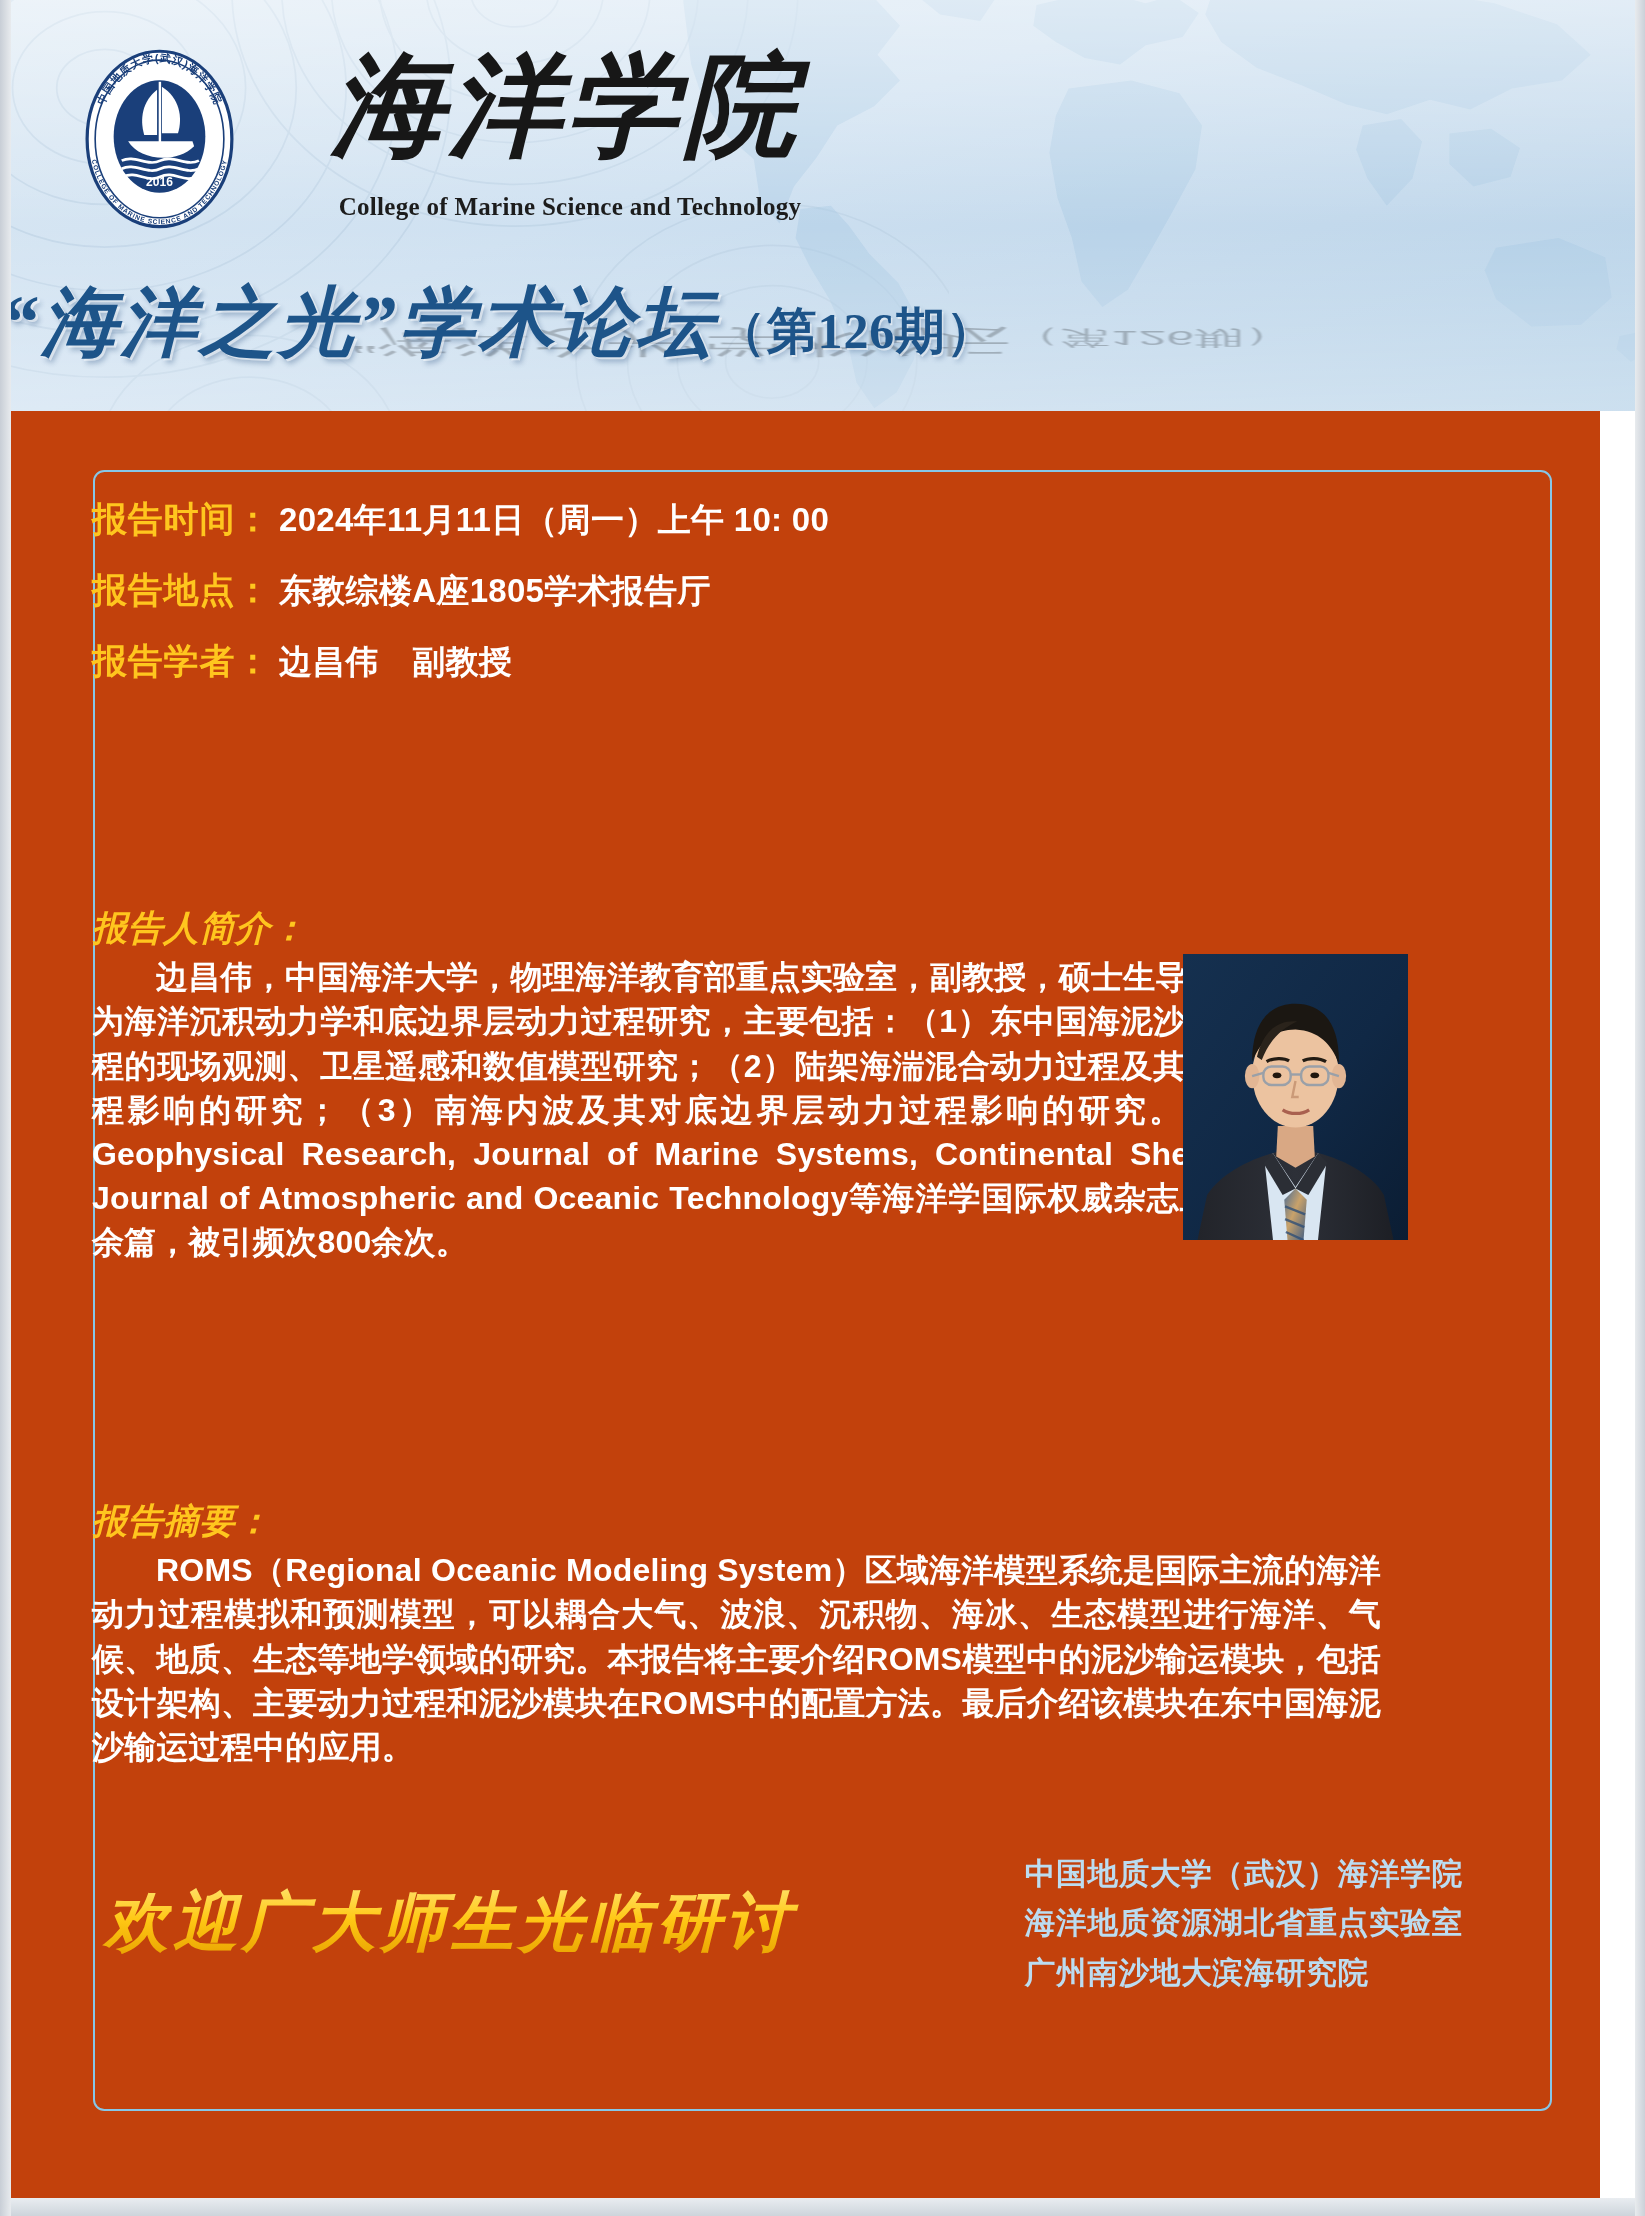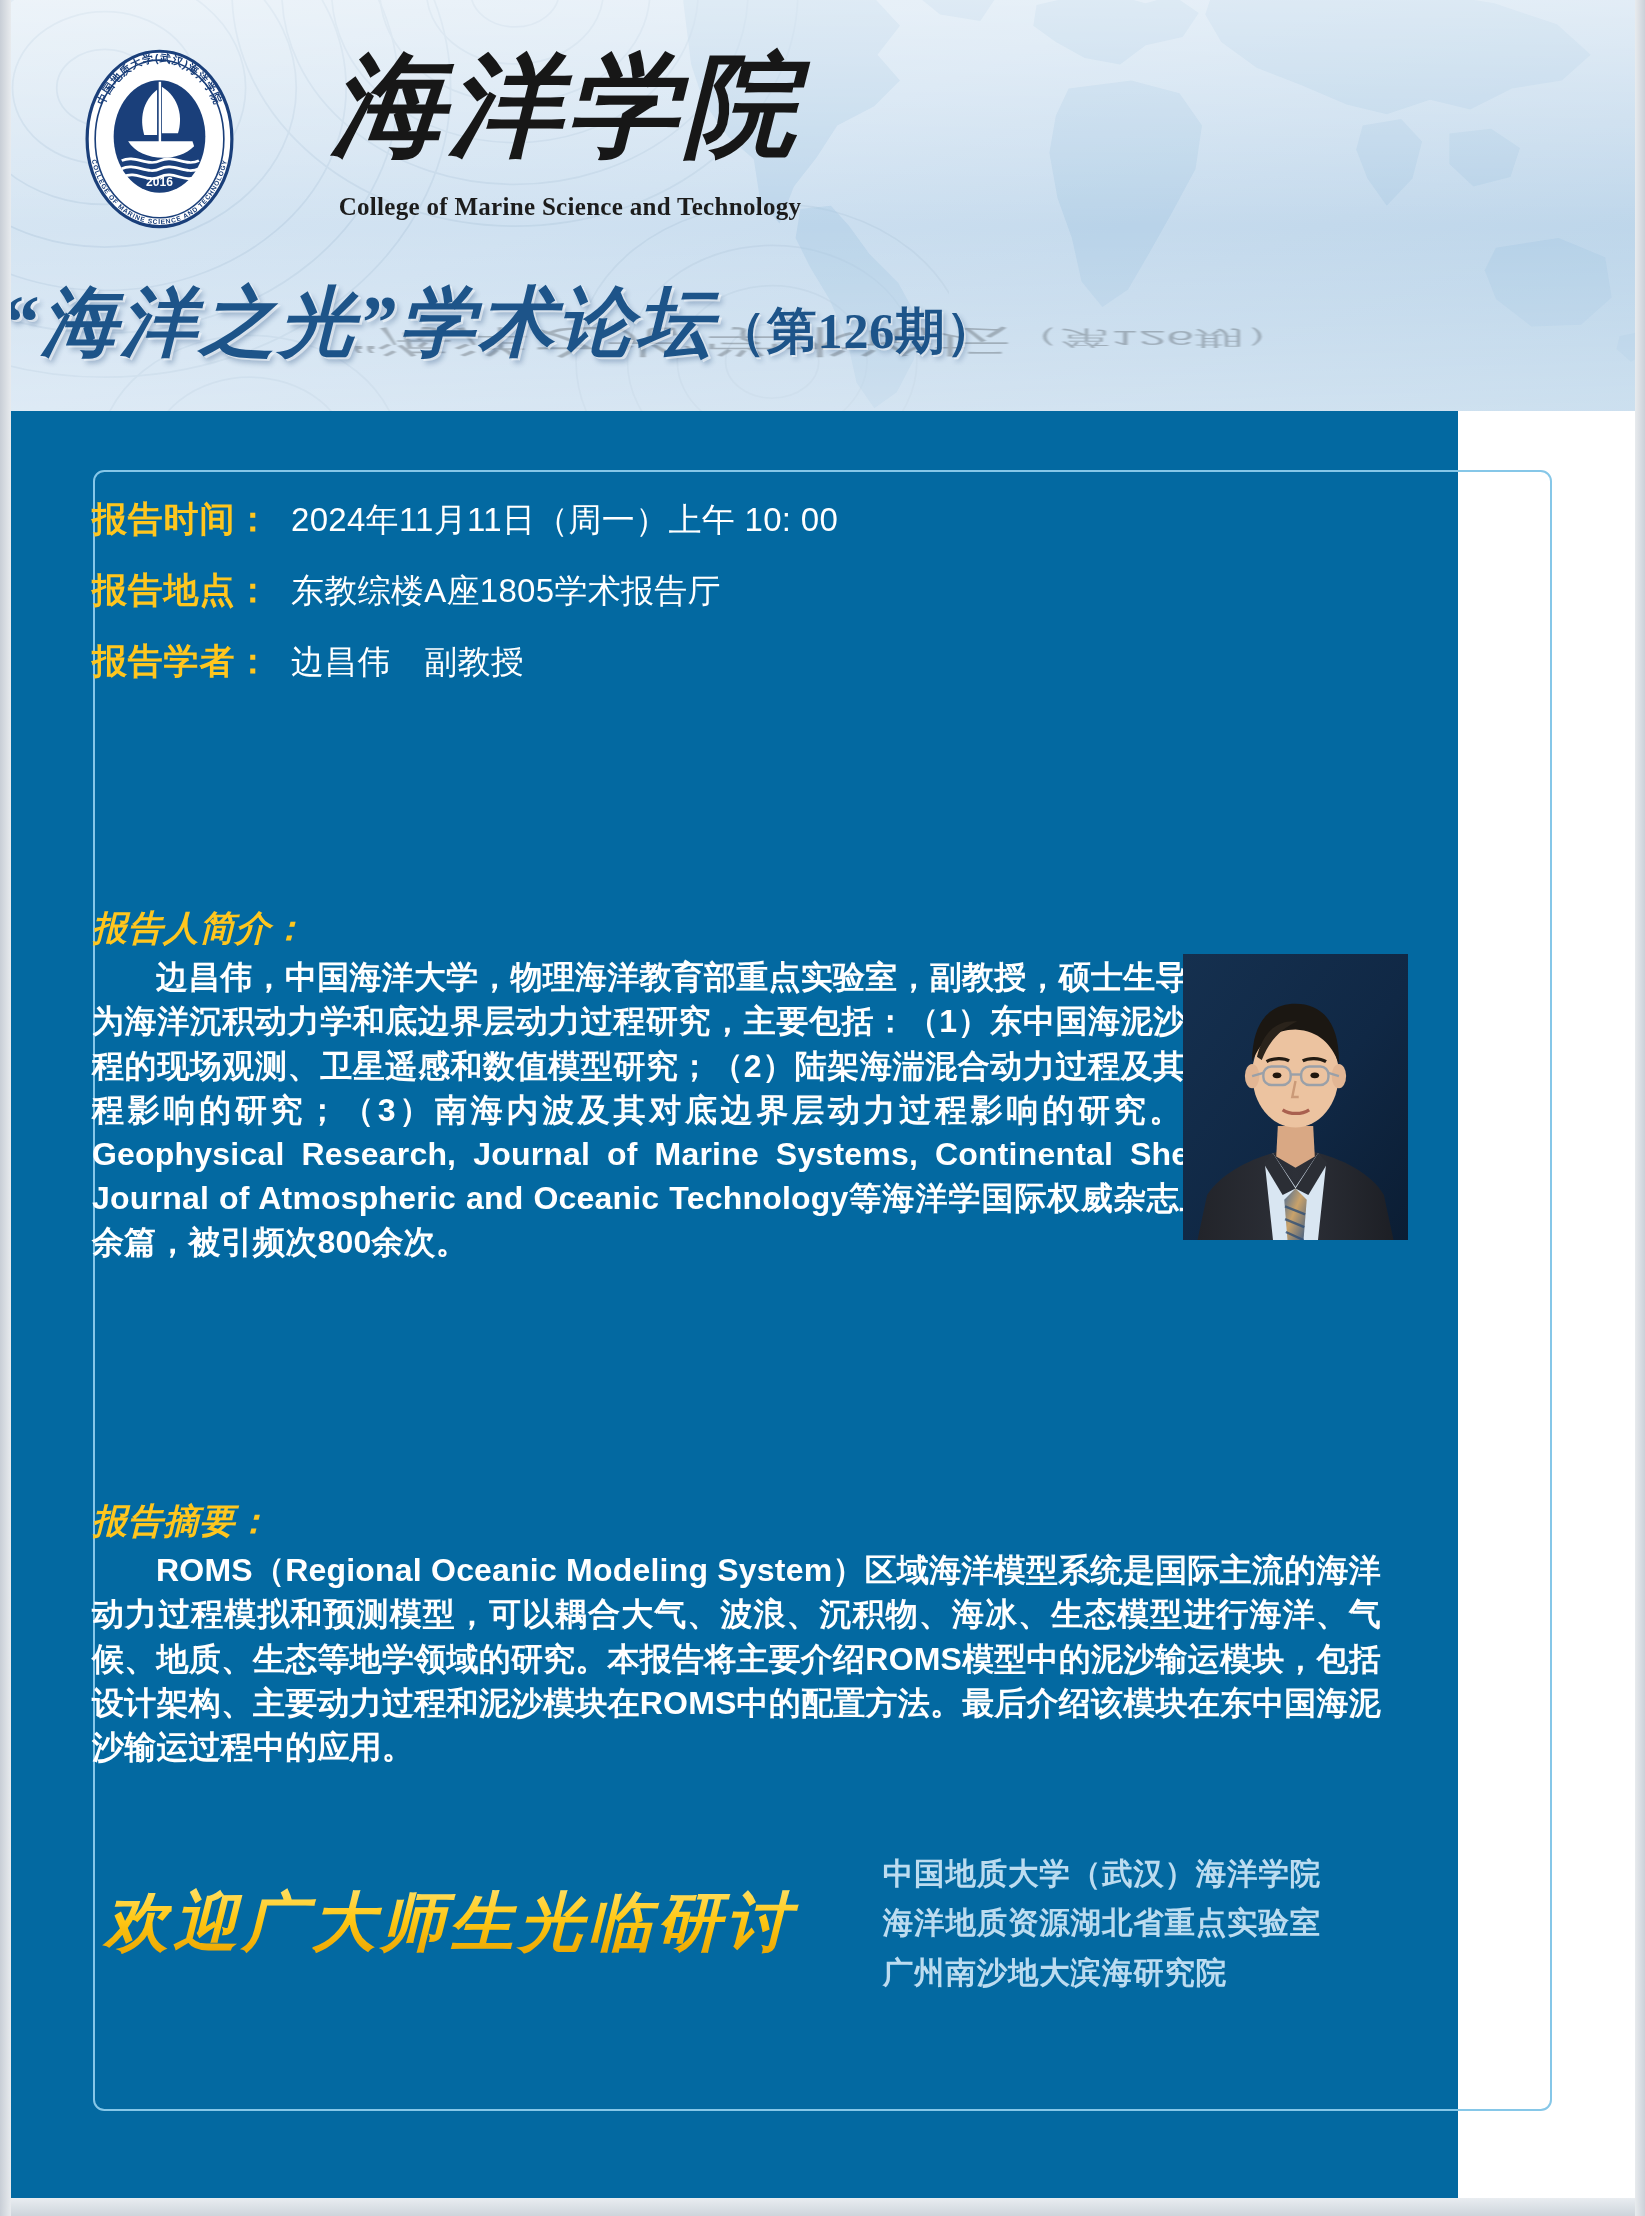--- a/index.html
+++ b/index.html
@@ -135,23 +135,23 @@
     filter: blur(1.1px);
     pointer-events: none;
   }
   .title-reflection .ft-main { font-size: 76px; }
   .title-reflection .ft-issue { font-size: 50px; }
 
   
   .body-area {
     position: absolute;
     left: 0; top: 411px;
-    width: 1458px;
+    width: 1600px;
     height: 1805px;
-    background: #0369a1;
+    background: #c2410c;
   }
   .card {
     position: absolute;
     left: 93px; top: 59px;
     width: 1459px;
     height: 1641px;
     border: 2.4px solid #86c7e8;
     border-radius: 11.3px;
   }
 
@@ -169,24 +169,24 @@
   }
   .info-label {
     font-size: 35px;
     font-weight: 700;
     color: #ffc61e;
     letter-spacing: 0.8px;
     flex: 0 0 auto;
   }
   .info-value {
     font-size: 33px;
-    font-weight: 400;
+    font-weight: 700;
     color: #ffffff;
     letter-spacing: 0.3px;
-    margin-left: 20px;
+    margin-left: 8px;
     flex: 0 0 auto;
   }
 
   
   .portrait {
     position: absolute;
     left: 1183px; top: 543px;
     width: 225px; height: 286px;
     background: #10284a;
     overflow: hidden;

